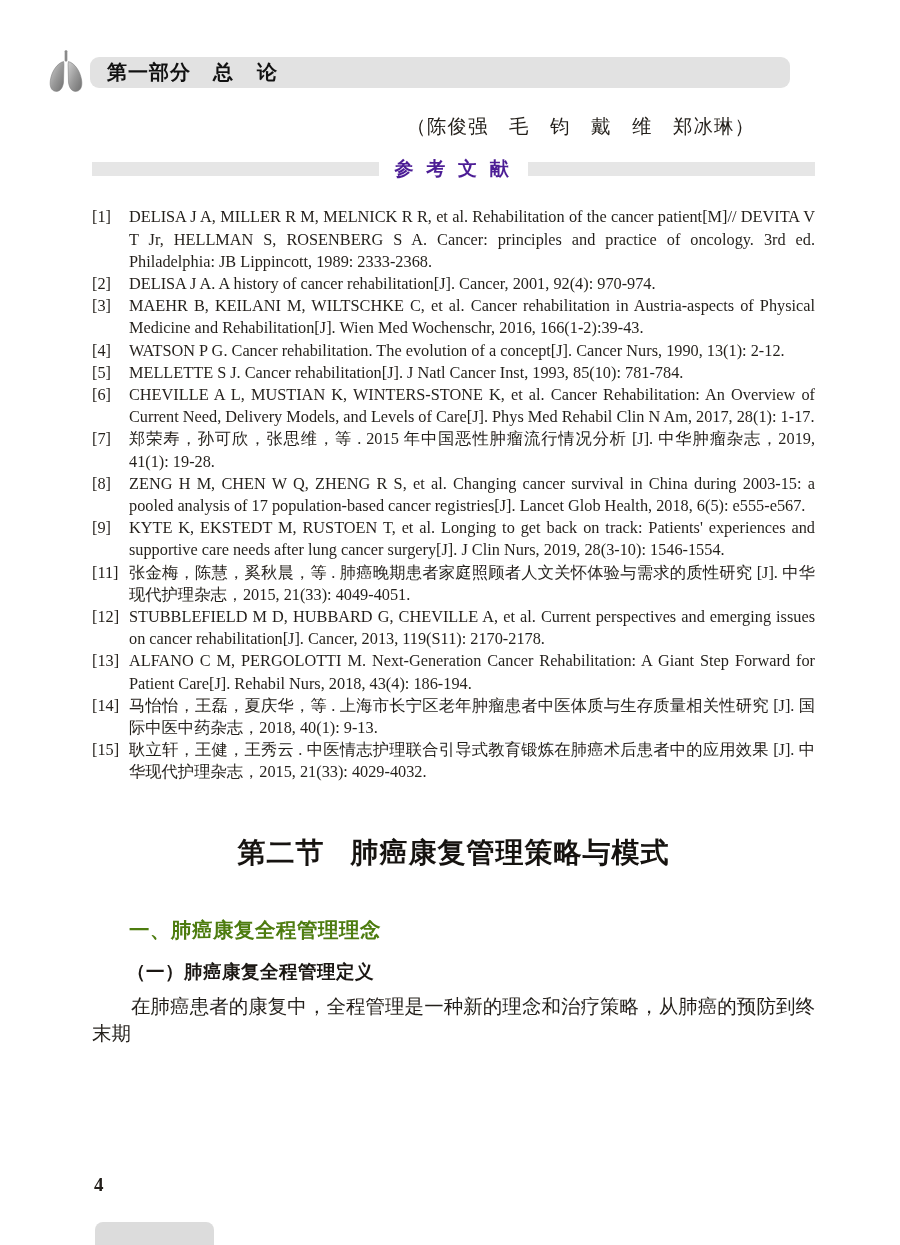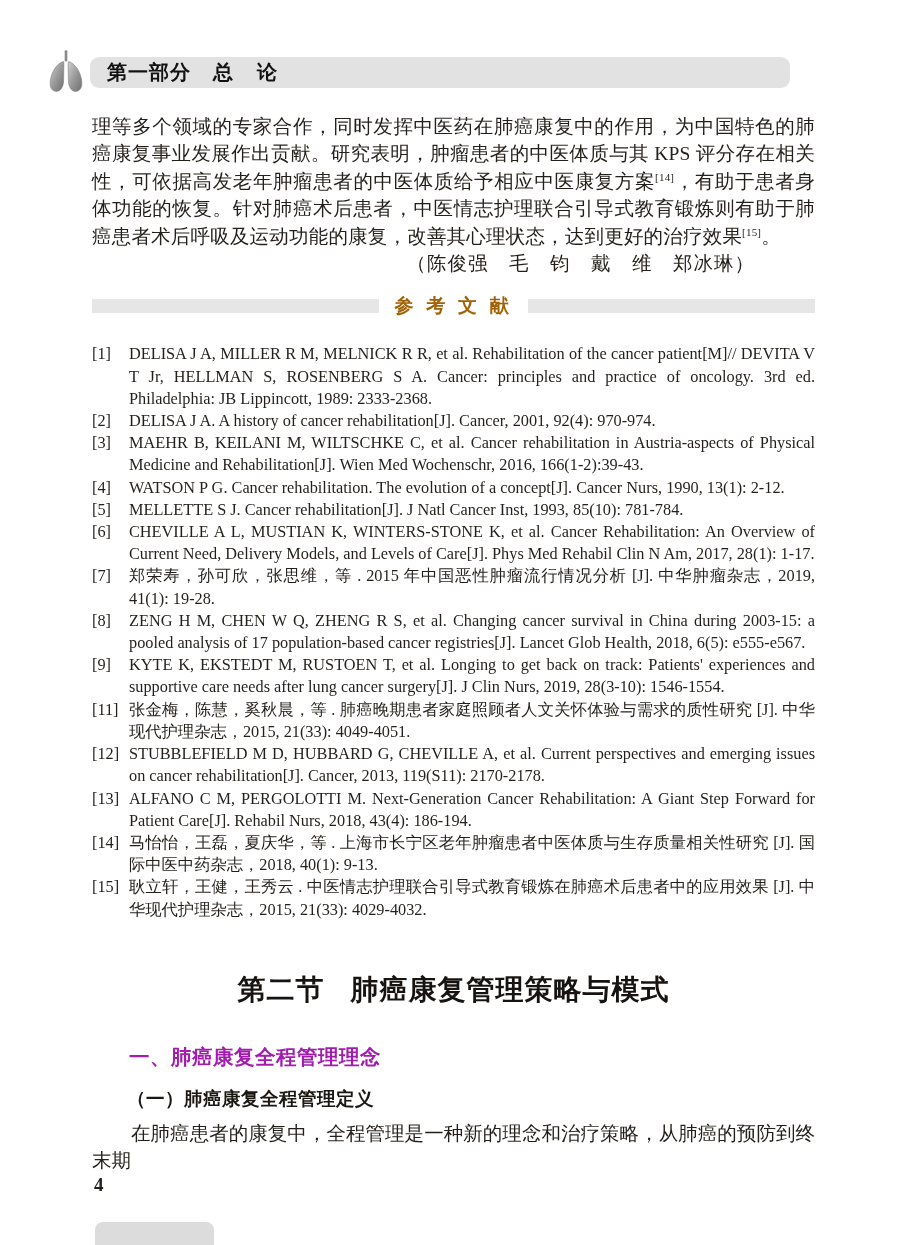--- a/index.html
+++ b/index.html
@@ -21,35 +21,35 @@
   .header-bar .part-title { margin-left:22px; letter-spacing:2px; }
   
   .content { position:absolute; left:92px; top:113px; width:723px; }
   .intro-para { font-size:19.5px; line-height:27.4px; text-align:justify; letter-spacing:0.2px; }
   .intro-para sup { font-size:11px; line-height:0; }
   .authors { font-size:19.5px; line-height:27.4px; text-align:right; padding-right:60px; letter-spacing:1px; }
   
   .ref-heading { margin-top:16px; display:flex; align-items:center; }
   .ref-heading .bar { flex:1; height:14px; background:#e6e6e6; }
   .ref-heading .txt {
-    padding:0 15px; font-size:19px; font-weight:600; letter-spacing:4px; color:#a16207;
+    padding:0 15px; font-size:19px; font-weight:600; letter-spacing:4px; color:#4c1d95;
   }
   
   .ref-list { margin-top:24px; list-style:none; font-size:16.3px; line-height:22.2px; text-align:justify; }
   .ref { position:relative; padding-left:37px; }
   .ref-label { position:absolute; left:0; top:0; }
   
   .sec-heading {
     margin-top:50px; text-align:center; font-weight:bold; font-size:28px;
     font-family:"Liberation Serif", serif; letter-spacing:1px; color:#161310;
   }
   .sec-heading .sec-title { margin-left:26px;margin-top:16px; }
   .sub-heading-1 {
-    margin-top:34px; margin-left:37px; font-family:"Liberation Sans", sans-serif;
-    font-weight:bold; font-size:20.5px; color:#a21caf; letter-spacing:0.5px;
+    margin-top:44px; margin-left:37px; font-family:"Liberation Sans", sans-serif;
+    font-weight:bold; font-size:20.5px; color:#4d7c0f; letter-spacing:0.5px;
   }
   .sub-heading-2 {
     margin-top:15px; margin-left:35px; font-family:"Liberation Sans", sans-serif;
     font-weight:bold; font-size:18.5px; color:#1b1713; letter-spacing:0.5px;
   }
   .body-line { margin-top:9px; font-size:19.5px; line-height:27.4px; text-indent:2em; text-align:justify; }
   
   .page-number { position:absolute; left:94px; top:1174px; font-size:19px; font-weight:bold; font-family:"Liberation Serif", serif; }
   .footer-tab { position:absolute; left:95px; top:1222px; width:119px; height:23px; background:#dcdcdc; border-radius:8px 8px 0 0; }
 </style>
@@ -74,21 +74,20 @@
       </svg>
     </span>
     <div class="header-bar">
       <span class="part-label">第一部分</span>
       <span class="part-title">总　论</span>
     </div>
   </div>
 
   <div class="content">
 
-    <p class="intro-para"><span>理等多个领域的专家合作，同时发挥中医药在肺癌康复中的作用，为中国特色的肺癌康复事业发展作出贡献。研究表明，肿瘤患者的中医体质与其 KPS 评分存在相关性，可依据高发老年肿瘤患者的中医体质给予相应中医康复方案</span><sup>[14]</sup><span>，有助于患者身体功能的恢复。针对肺癌术后患者，中医情志护理联合引导式教育锻炼则有助于肺癌患者术后呼吸及运动功能的康复，改善其心理状态，达到更好的治疗效果</span><sup>[15]</sup><span>。</span></p>
 
     <div class="authors">（陈俊强　毛　钧　戴　维　郑冰琳）</div>
 
     <div class="ref-heading">
       <span class="bar"></span>
       <span class="txt">参 考 文 献</span>
       <span class="bar"></span>
     </div>
 
     <ol class="ref-list">

